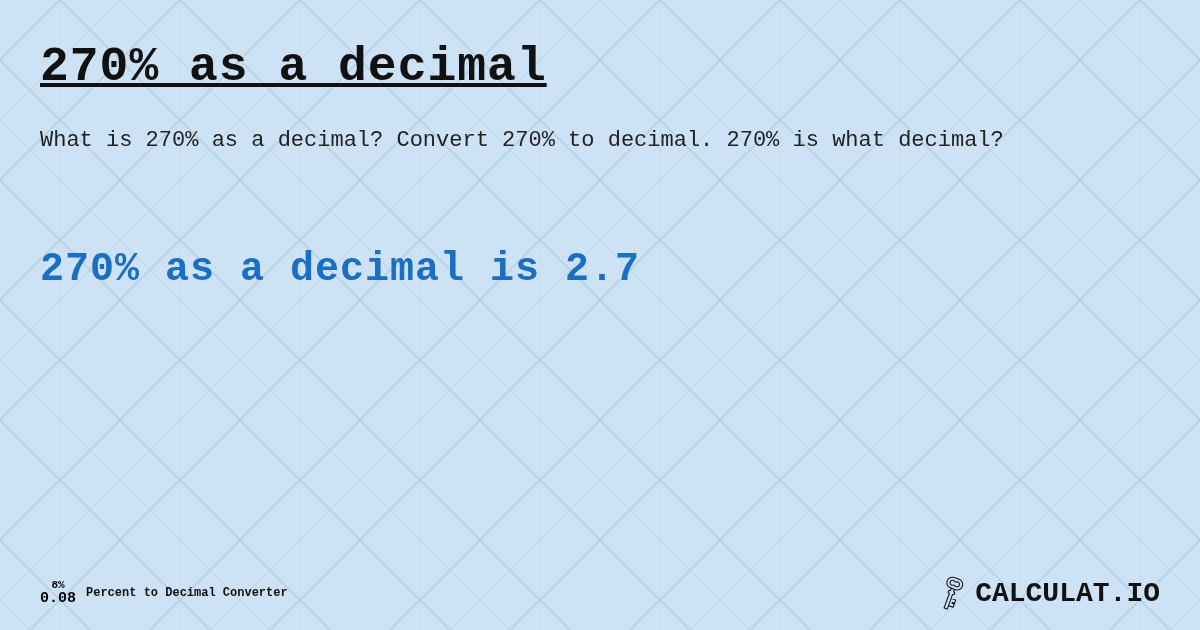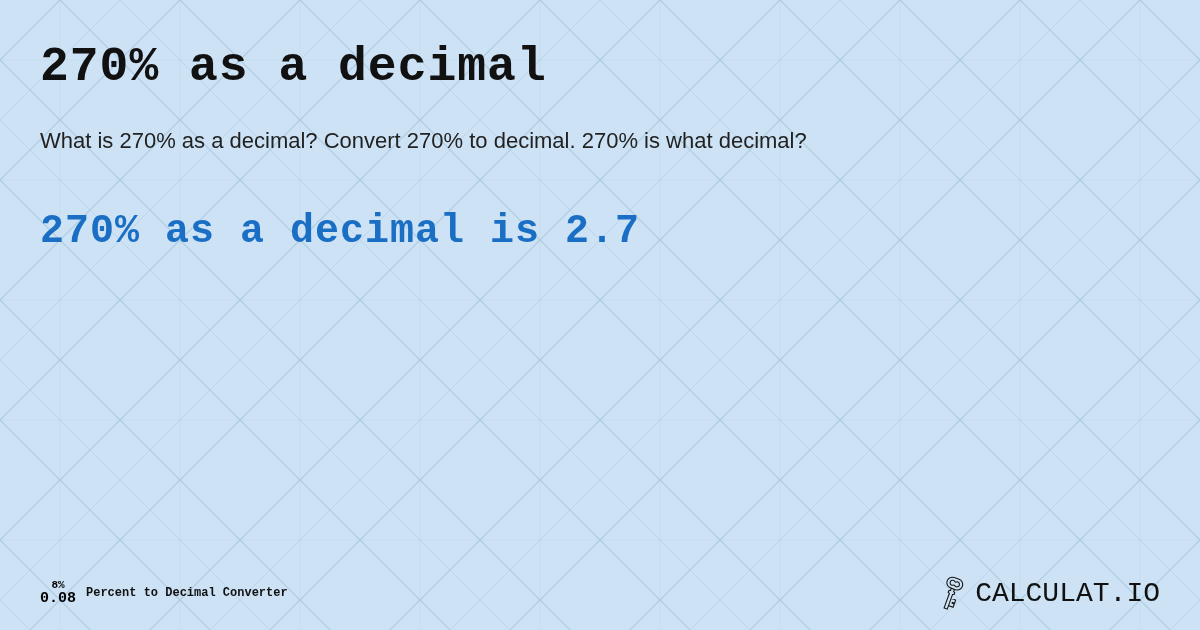--- a/index.html
+++ b/index.html
@@ -26,33 +26,34 @@
       flex-direction: column;
     }
 
     .main-title {
       font-size: 48px;
       font-weight: 900;
       color: #111;
       font-family: 'Courier New', Courier, monospace;
       letter-spacing: 1px;
       margin-bottom: 30px;
+      text-decoration: underline;
     }
 
     .description {
       font-size: 22px;
-      font-family: Liberation Sans, sans-serif;
+      font-family: Liberation Mono, monospace;
       color: #222;
       line-height: 1.5;
-      margin-bottom: 50px;
+      margin-bottom: 80px;
       max-width: 1100px;
     }
 
     .result-section {
-      margin-top: 2px;
+      margin-top: 10px;
     }
 
     .result-title {
       font-size: 40px;
       font-weight: 900;
       color: #1a6fc4;
       font-family: 'Courier New', Courier, monospace;
       letter-spacing: 1px;
     }
 
@@ -98,21 +99,21 @@
     }
 
     .footer-right {
       display: flex;
       align-items: center;
       gap: 6px;
     }
 
     .calculat-io {
       font-size: 28px;
-      font-weight: 400;
+      font-weight: 700;
       font-family: 'Courier New', Courier, monospace;
       color: #111;
       letter-spacing: 0px;
     }
 
     .key-icon {
       font-size: 28px;
       color: #111;
       transform: rotate(-30deg);
       display: inline-block;

